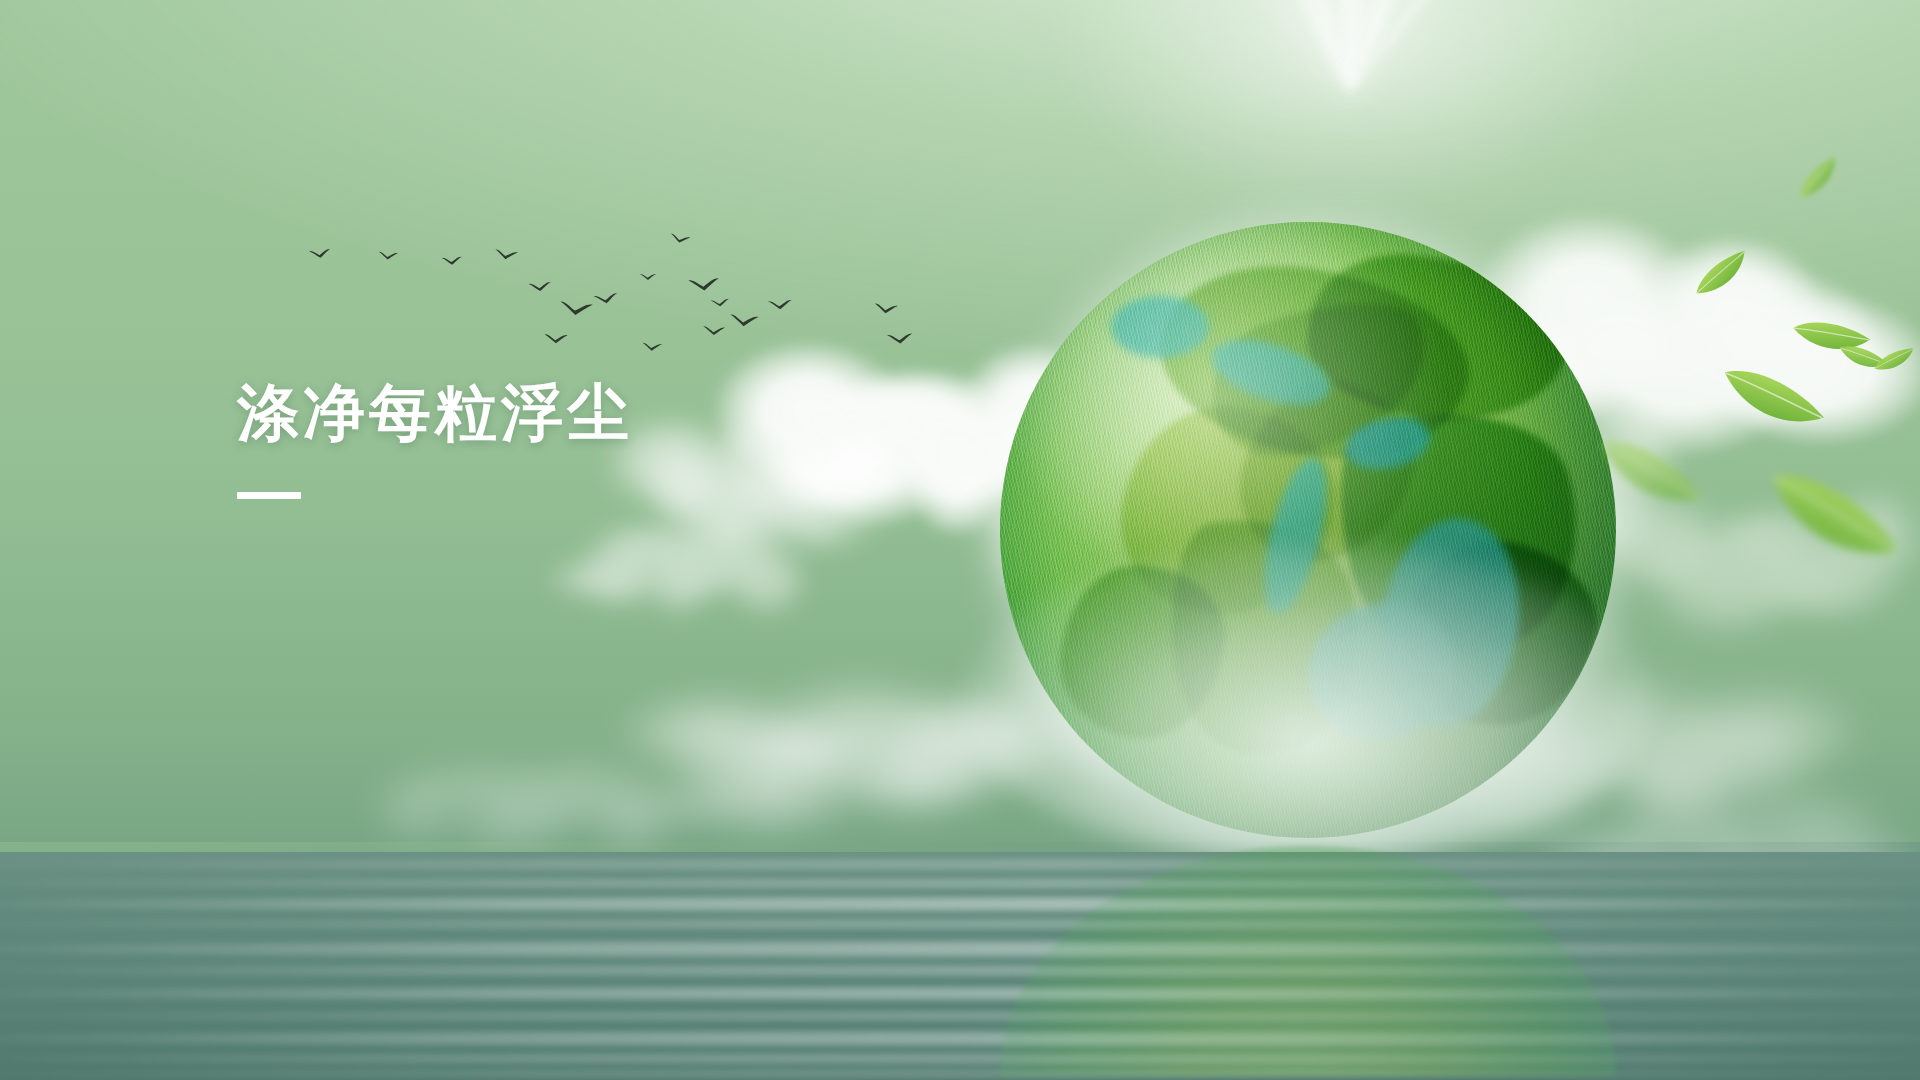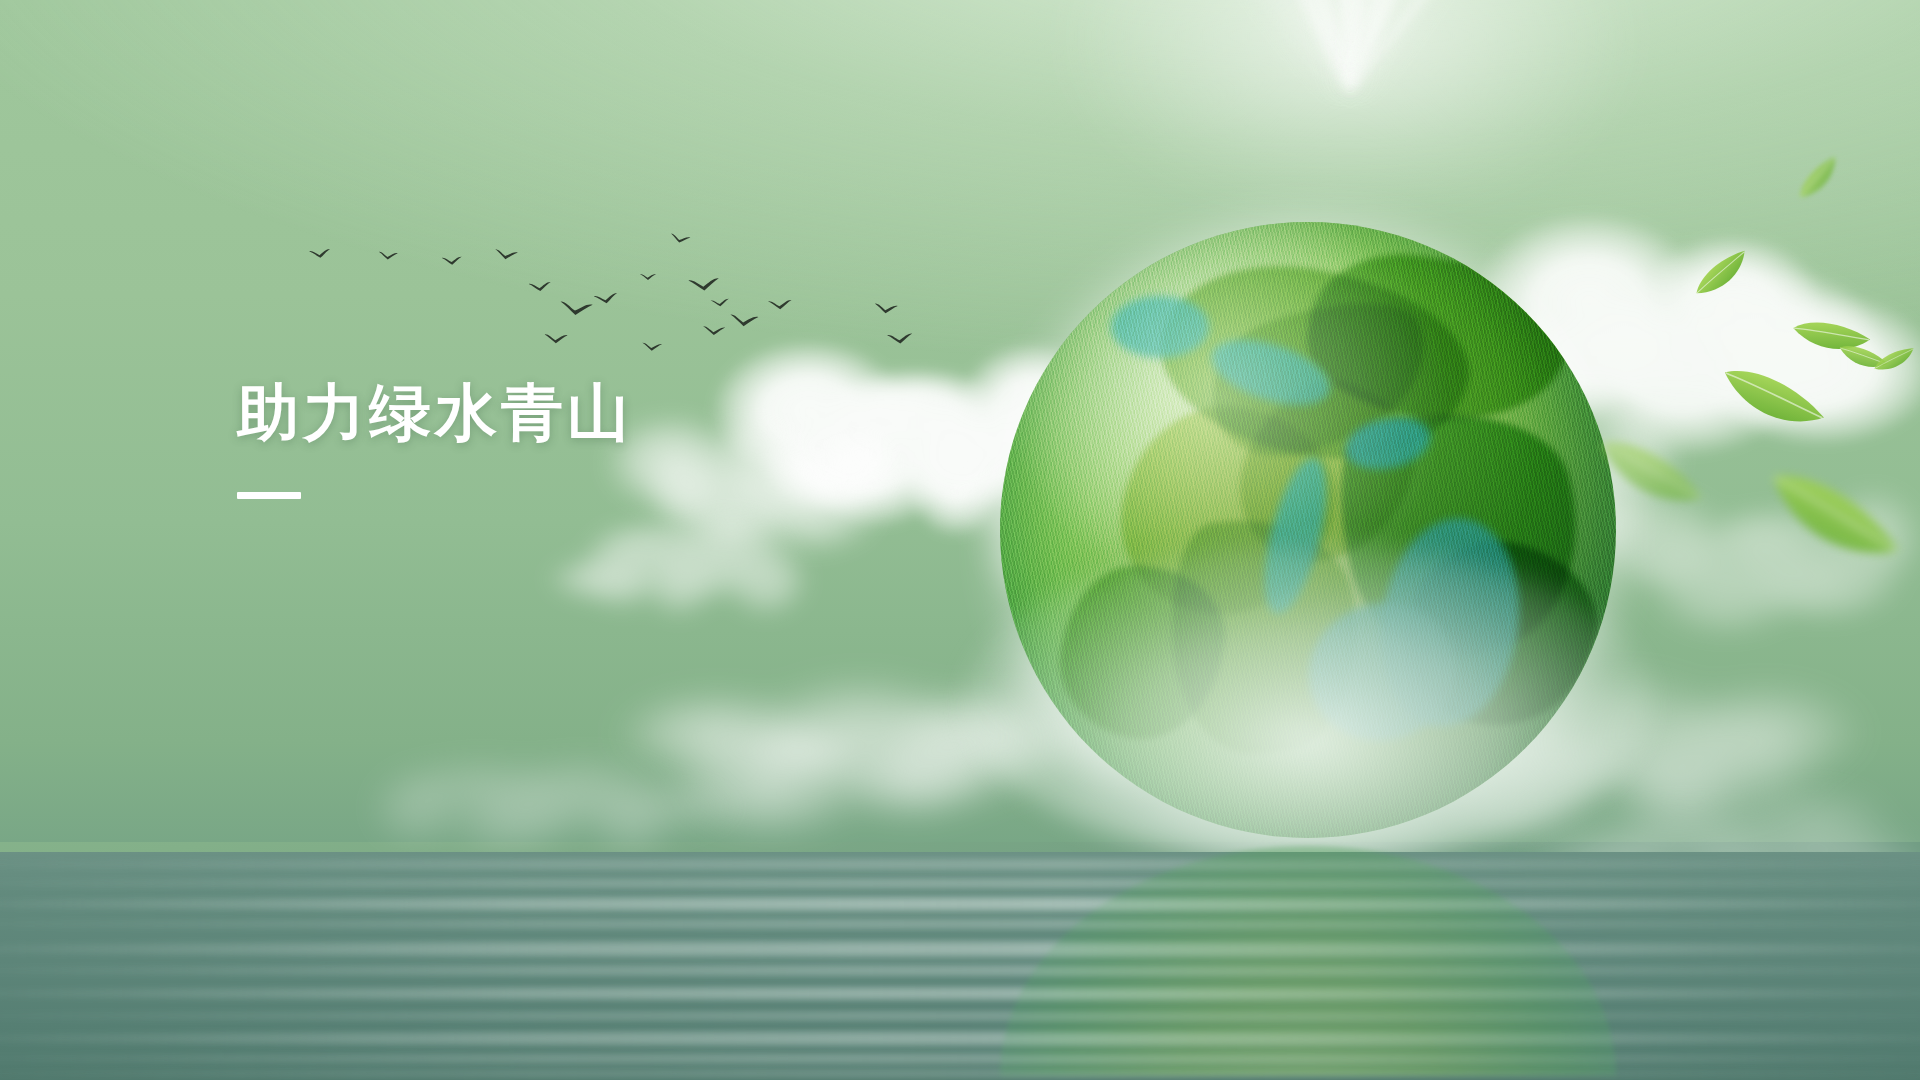--- a/index.html
+++ b/index.html
@@ -467,17 +467,17 @@
               <stop offset="100%" stop-color="#57a526"></stop>
             </linearGradient>
           </defs>
           <path d="M2 22 C20 2 62 -4 98 6 C80 30 40 44 2 22 Z" fill="url(#lg7)"></path>
           <path d="M3 22 C30 16 64 12 97 7" stroke="rgba(255,255,255,.55)" stroke-width="1.6" fill="none"></path>
         </svg>
       </div>
     </div>
 
   <div class="copy">
-    <h1 class="headline hl2">助力绿水青山</h1>
+    <h1 class="headline hl2">涤净每粒浮尘</h1>
     <div class="rule"></div>
   </div>
 
 </div>
 
 </body></html>

